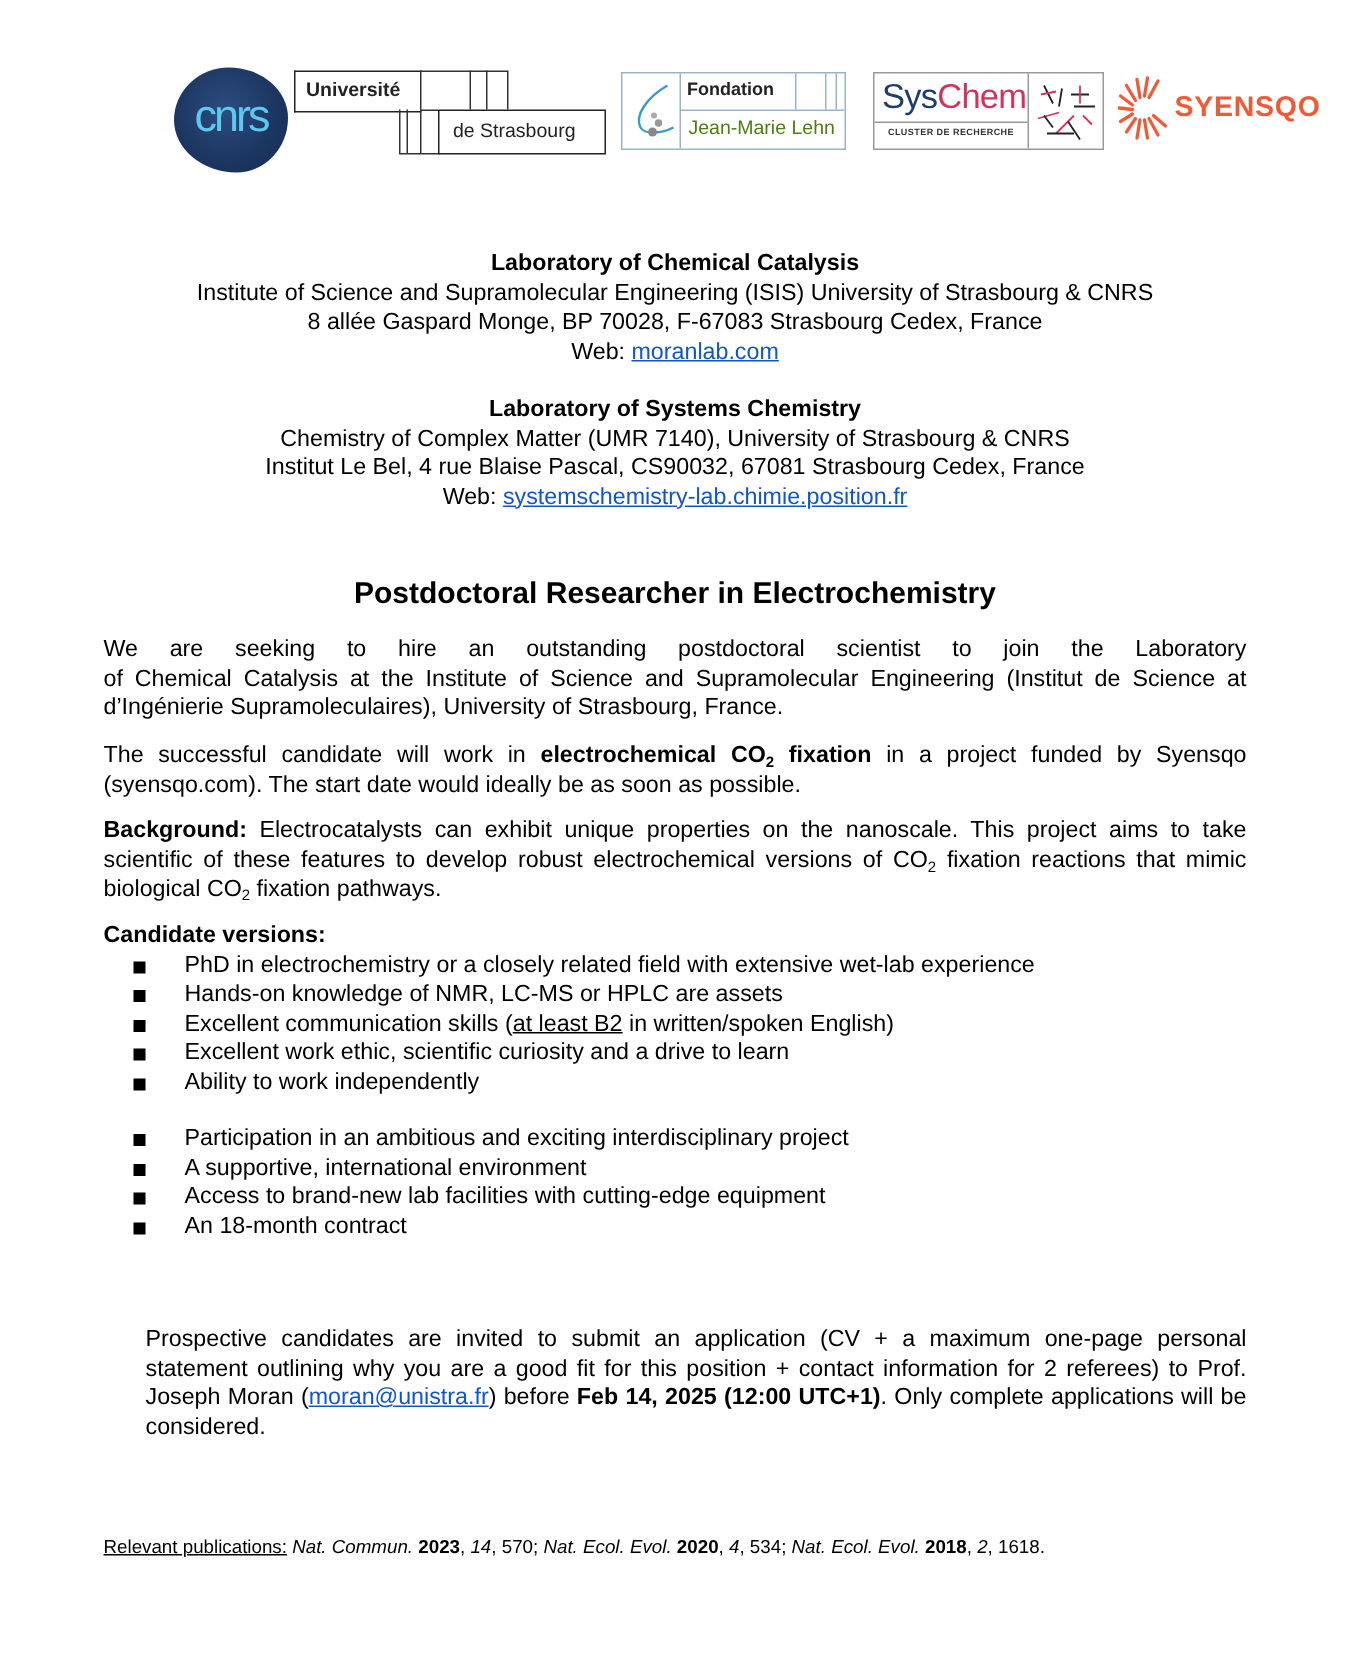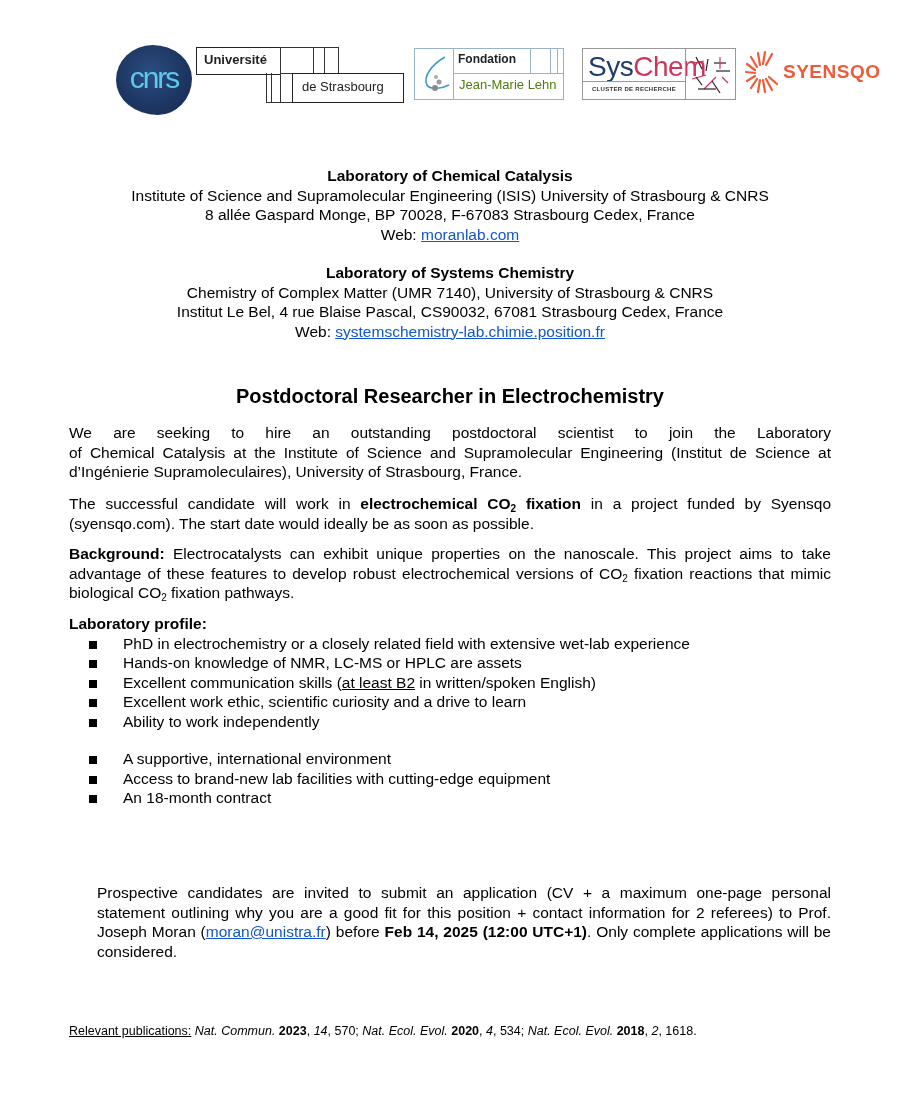--- a/index.html
+++ b/index.html
@@ -29,21 +29,21 @@
           border: 1px solid #9bb3c8; }
   .fjml .swirl { position: absolute; left: 6px; top: 6px; width: 30px; height: 38px; }
   .fjml .inner { position: absolute; left: 38px; top: 0; right: 0; bottom: 0; border-left: 1px solid #9bb3c8; }
   .fjml .t1 { position: absolute; left: 4px; top: 3px; font-size: 12px; font-weight: bold; color: #222; }
   .fjml .t2 { position: absolute; left: 0; right: 0; top: 24px; border-top: 1px solid #9bb3c8; }
   .fjml .t2 span { position: absolute; left: 5px; top: 3px; font-size: 13px; color: #4d7c0f; }
   .fjml .vb { position: absolute; top: 0; height: 24px; width: 1px; background: #9bb3c8; }
 
   .syschem { position: absolute; left: 534px; top: 8px; width: 152px; height: 50px;
              border: 1px solid #999; }
-  .syschem .word { position: absolute; left: 5px; top: 2px; font-size: 28px; letter-spacing: -0.5px; }
+  .syschem .word { position: absolute; left: 5px; top: 2px; font-size: 23px; letter-spacing: -0.5px; }
   .syschem .word .a { color: #1f3d6b; }
   .syschem .word .b { color: #d2335c; }
   .syschem .sub { position: absolute; left: 0; top: 32px; width: 102px; border-top: 1px solid #999;
                   font-size: 6px; font-weight: bold; color: #333; padding-top: 4px; text-align: center; letter-spacing: 0.3px; }
   .syschem .box { position: absolute; left: 102px; top: 0; width: 50px; height: 50px; border-left: 1px solid #999; }
 
   .syensqo { position: absolute; left: 697px; top: 10px; width: 150px; height: 44px; }
   .syensqo .burst { position: absolute; left: 0; top: 0; width: 36px; height: 44px; }
   .syensqo span { position: absolute; left: 38px; top: 11px; font-size: 19px; font-weight: bold;
                   color: #ef5b39; letter-spacing: 0.5px; }
@@ -179,37 +179,37 @@
 <div class="body" style="top:423px;">
   <p class="j1">We are seeking to hire an outstanding postdoctoral scientist to join the Laboratory</p>
   <p class="just">of Chemical Catalysis at the Institute of Science and Supramolecular Engineering (Institut de Science at d’Ingénierie Supramoleculaires), University of Strasbourg, France.</p>
 </div>
 
 <div class="body just" style="top:494px;">
   <span>The successful candidate will work in </span><b><span>electrochemical CO</span><sub>2</sub><span> fixation</span></b><span> in a project funded by Syensqo (syensqo.com). The start date would ideally be as soon as possible.</span>
 </div>
 
 <div class="body just" style="top:544px;">
-  <b>Background:</b><span> Electrocatalysts can exhibit unique properties on the nanoscale. This project aims to take advantage of these features to develop robust electrochemical versions of CO</span><sub>2</sub><span> fixation reactions that mimic biological CO</span><sub>2</sub><span> fixation pathways.</span>
+  <b>Background:</b><span> Electrocatalysts can exhibit unique properties on the nanoscale. This project aims to take scientific of these features to develop robust electrochemical versions of CO</span><sub>2</sub><span> fixation reactions that mimic biological CO</span><sub>2</sub><span> fixation pathways.</span>
 </div>
 
 <div class="body" style="top:614px;">
-  <div class="heading">Laboratory profile:</div>
+  <div class="heading">Candidate versions:</div>
   <ul class="sq">
     <li><span class="bullet"></span><span>PhD in electrochemistry or a closely related field with extensive wet-lab experience</span></li>
     <li><span class="bullet"></span><span>Hands-on knowledge of NMR, LC-MS or HPLC are assets</span></li>
     <li><span class="bullet"></span><span>Excellent communication skills (</span><span class="u">at least B2</span><span> in written/spoken English)</span></li>
     <li><span class="bullet"></span><span>Excellent work ethic, scientific curiosity and a drive to learn</span></li>
     <li><span class="bullet"></span><span>Ability to work independently</span></li>
   </ul>
 </div>
 
 <div class="body" style="top:749px;">
   <ul class="sq">
-    <li><span class="bullet"></span></li>
+    <li><span class="bullet"></span><span>Participation in an ambitious and exciting interdisciplinary project</span></li>
     <li><span class="bullet"></span><span>A supportive, international environment</span></li>
     <li><span class="bullet"></span><span>Access to brand-new lab facilities with cutting-edge equipment</span></li>
     <li><span class="bullet"></span><span>An 18-month contract</span></li>
   </ul>
 </div>
 
 <div class="body just" style="top:883px; left:97px; width:734px;">
   <span>Prospective candidates are invited to submit an application (CV + a maximum one-page personal statement outlining why you are a good fit for this position + contact information for 2 referees) to Prof. Joseph Moran (</span><a class="link" href="#">moran@unistra.fr</a><span>) before </span><b>Feb 14, 2025 (12:00 UTC+1)</b><span>. Only complete applications will be considered.</span>
 </div>
 

